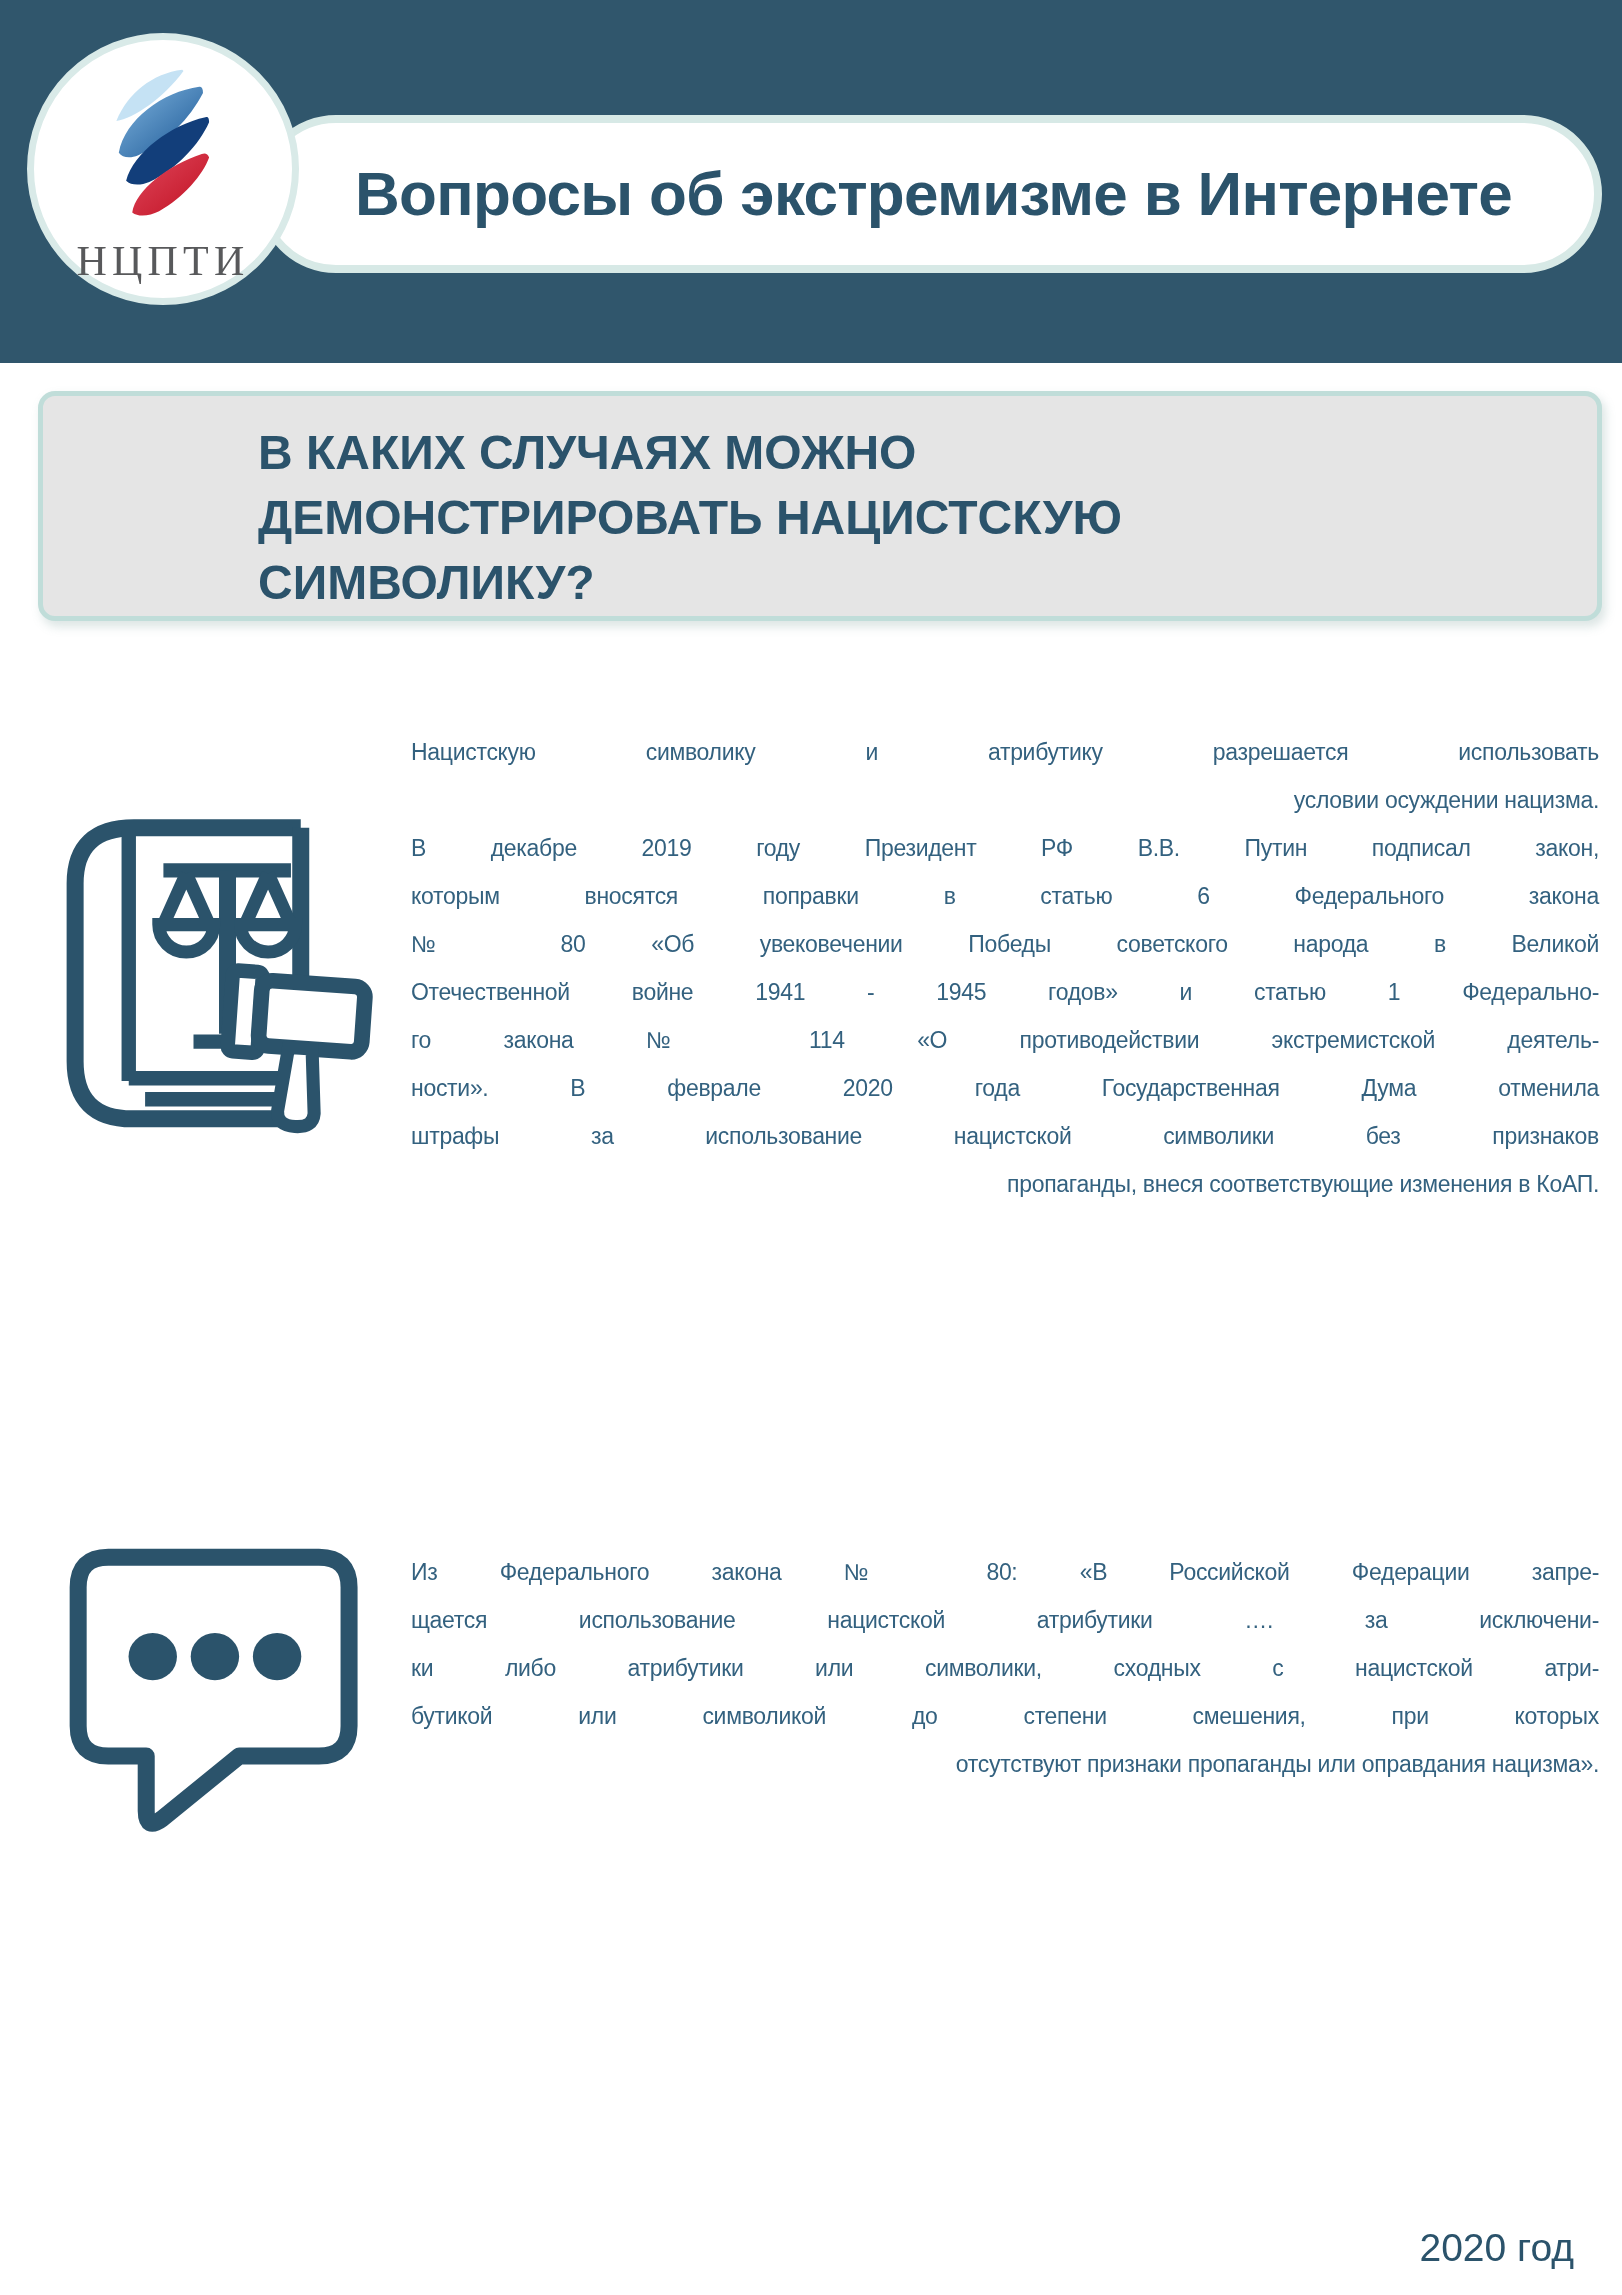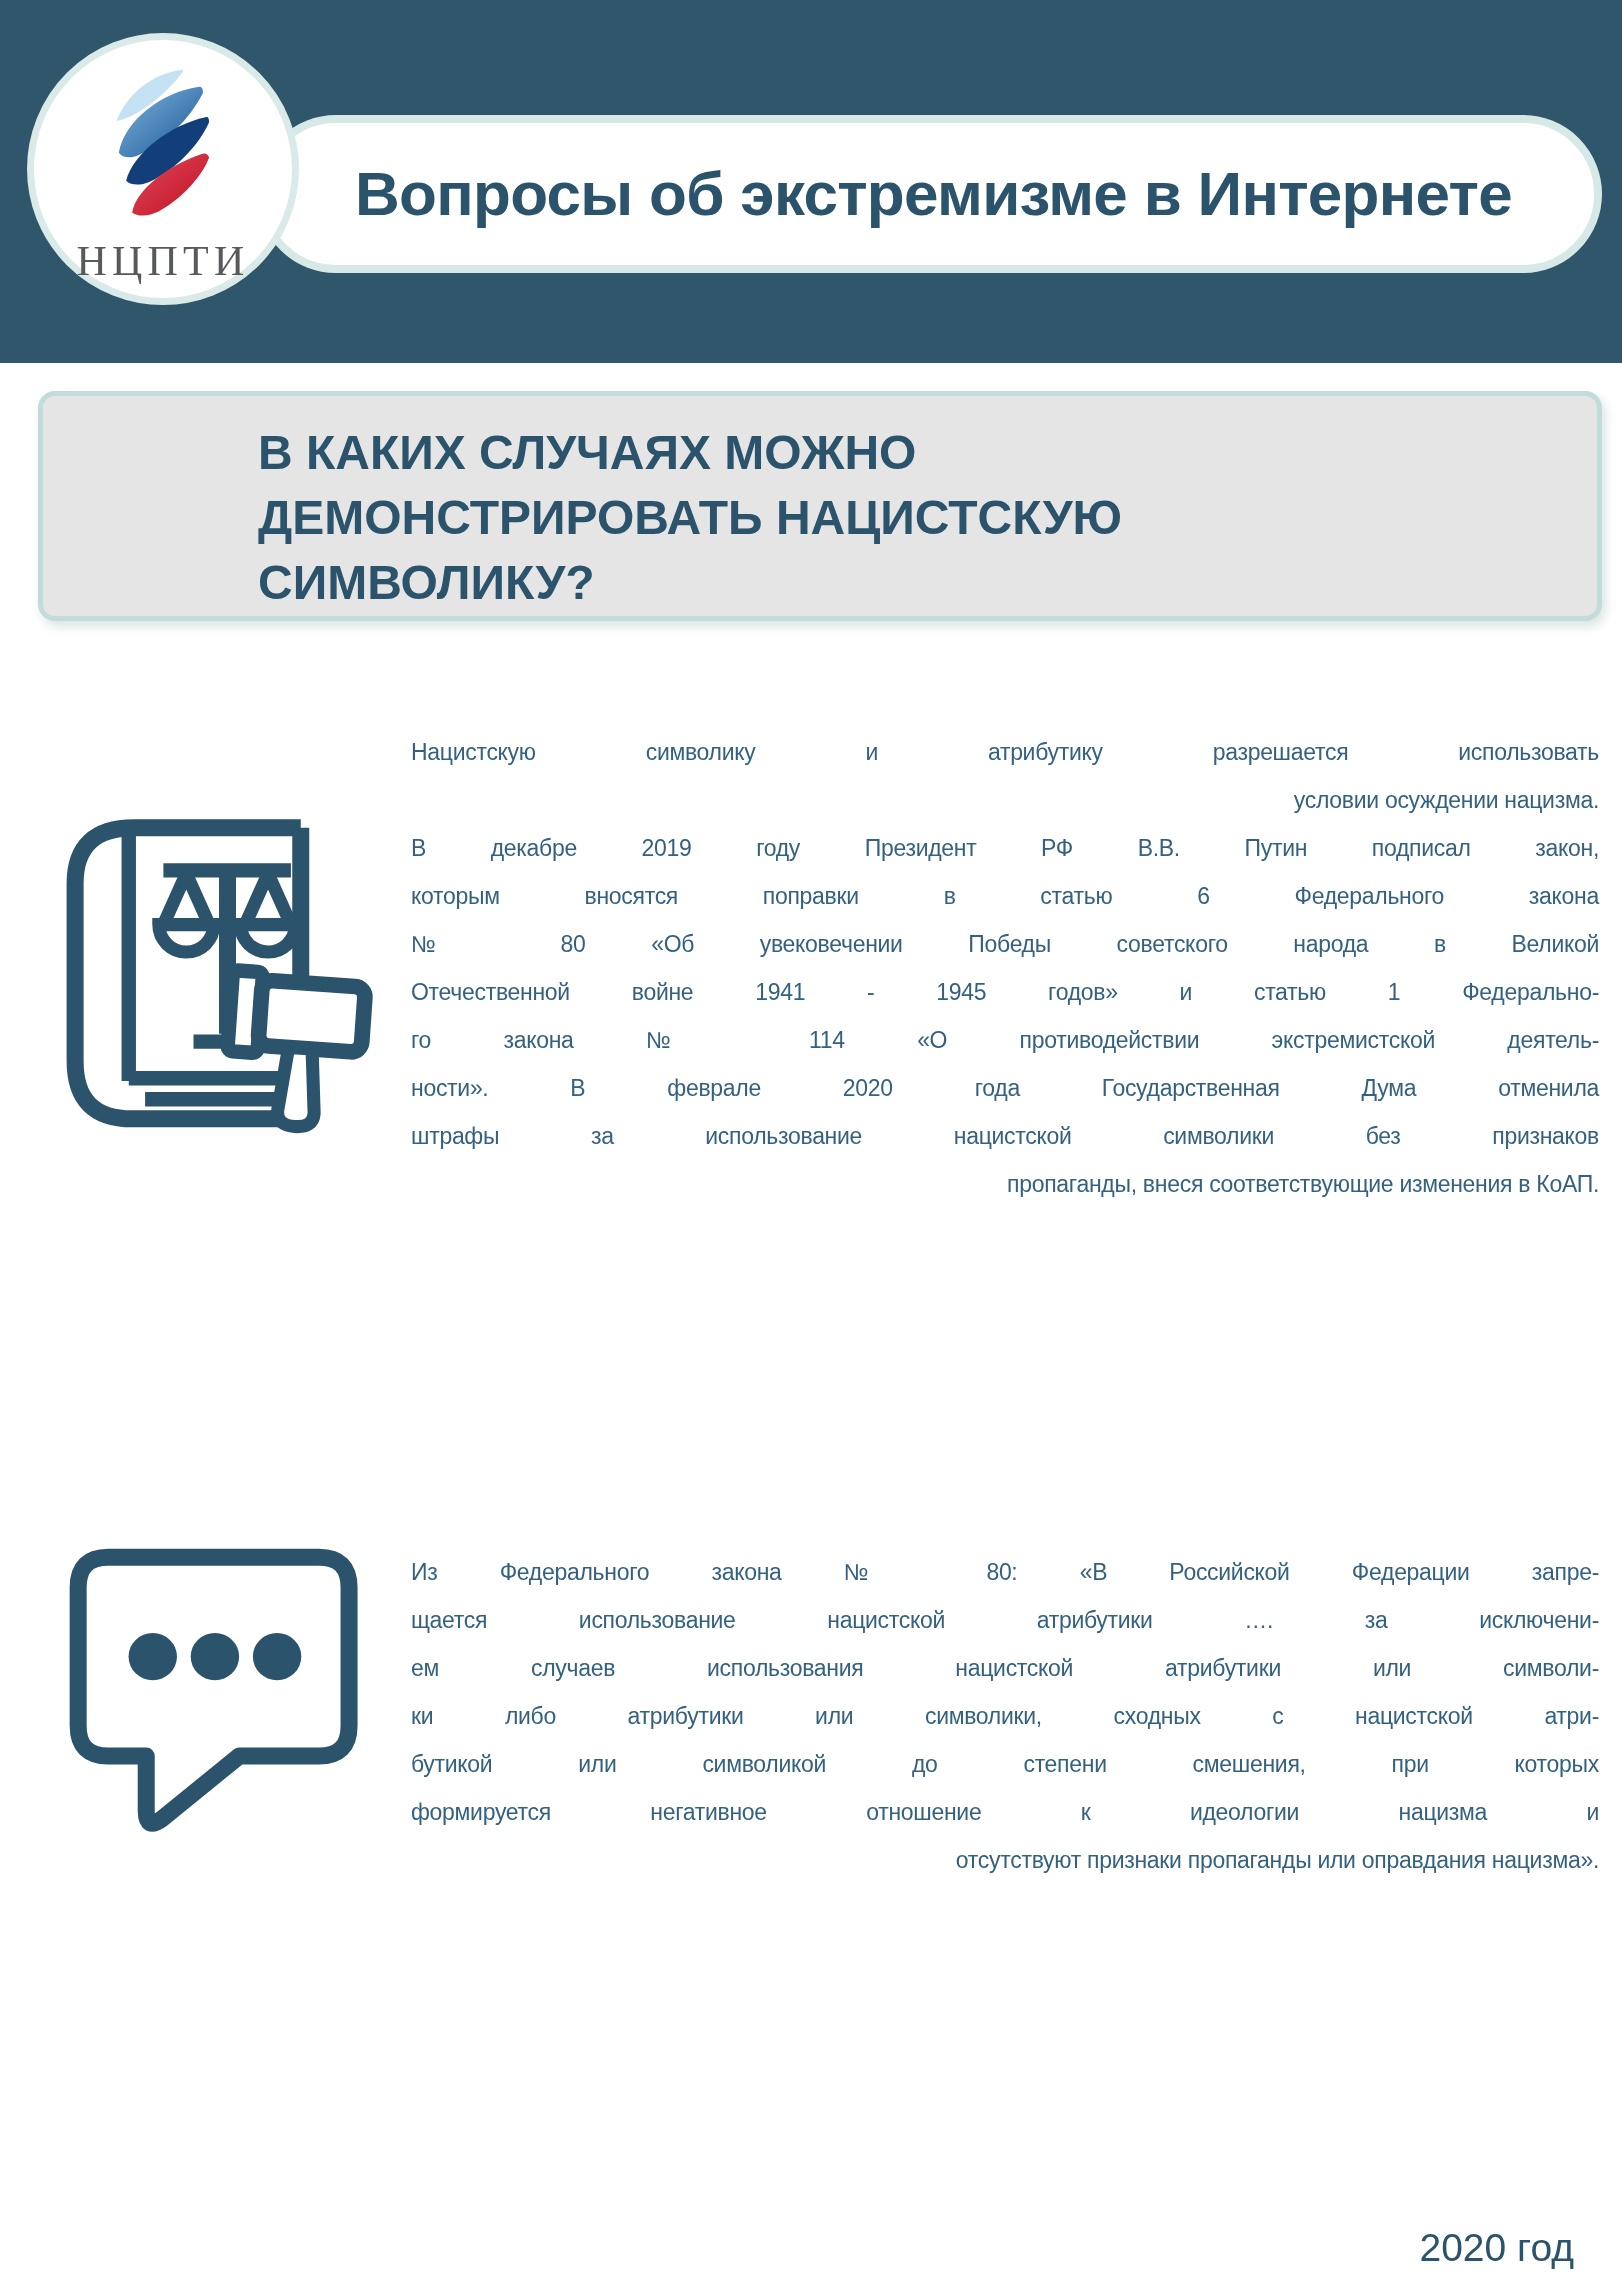--- a/index.html
+++ b/index.html
@@ -139,23 +139,21 @@
 
   <svg id="bubble-icon" class="section-icon" viewBox="0 0 460 460">
     <path d="M68,14 L382,14 Q428,14 428,60 L428,272 Q428,318 382,318 L260,318 L142,414 Q118,432 118,402 L118,318 L60,318 Q14,318 14,272 L14,60 Q14,14 60,14 Z" fill="#ffffff" stroke="#2B536B" stroke-width="26" stroke-linejoin="round"></path>
     <ellipse cx="128" cy="166" rx="37" ry="36" fill="#2B536B"></ellipse>
     <ellipse cx="223" cy="166" rx="37" ry="36" fill="#2B536B"></ellipse>
     <ellipse cx="318" cy="166" rx="37" ry="36" fill="#2B536B"></ellipse>
   </svg>
   <div id="para2" class="para">
       <div class="tline just">Из Федерального закона № 80: «В Российской Федерации запре-</div>
       <div class="tline just">щается использование нацистской атрибутики …. за исключени-</div>
-      <div class="tline just">ем случаев использования нацистской атрибутики или символи-</div>
       <div class="tline just">ки либо атрибутики или символики, сходных с нацистской атри-</div>
       <div class="tline just">бутикой или символикой до степени смешения, при которых</div>
-      <div class="tline just">формируется негативное отношение к идеологии нацизма и</div>
       <div class="tline left">отсутствуют признаки пропаганды или оправдания нацизма».</div>
     </div>
 
   <div class="year-label">2020 год</div>
 
 </div>
 
 
 </body></html>

